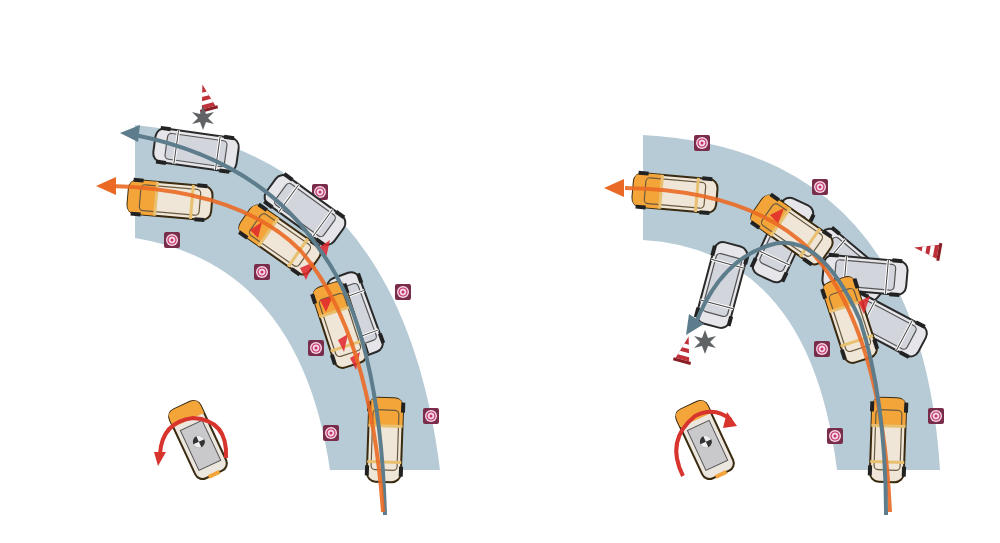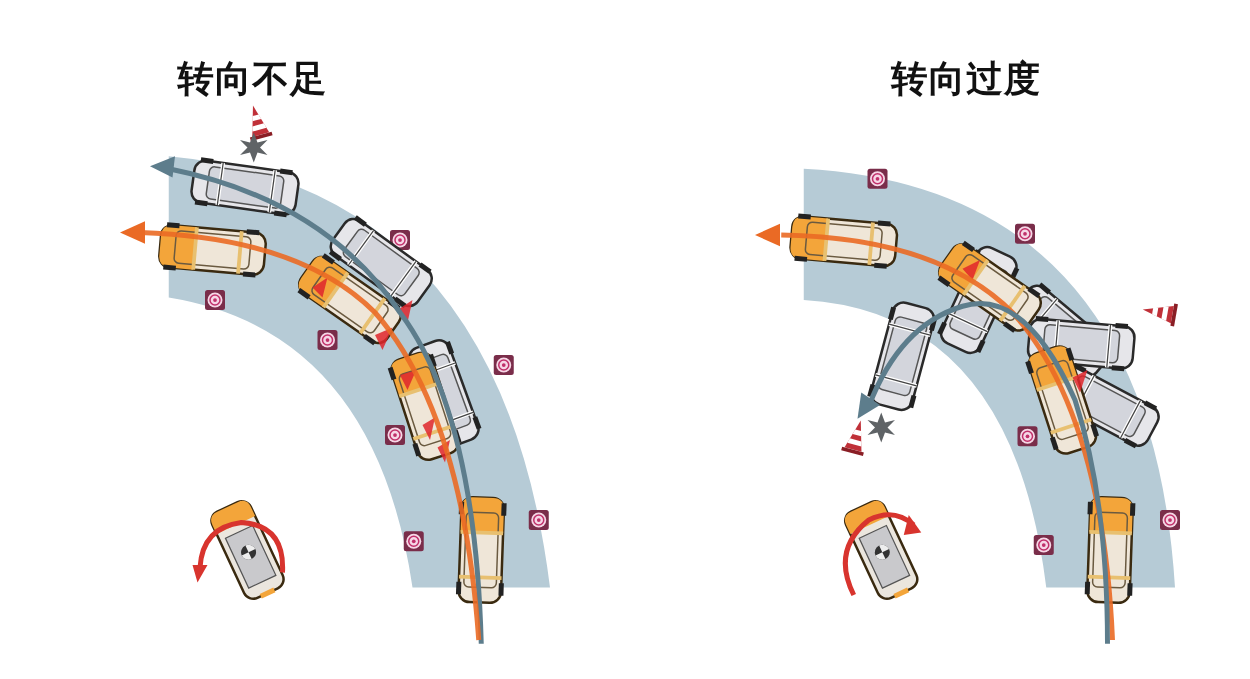--- a/index.html
+++ b/index.html
@@ -59,21 +59,20 @@
       <polygon points="-4.8,2 4.8,2 5.8,6 -5.8,6" fill="#fff"></polygon>
       <rect x="-9" y="10" width="18" height="3" fill="#8a1e25"></rect>
     </g>
     <g id="star">
       <polygon points="0,-12 3,-4 11,-6 5,0 11,6 3,4 0,12 -3,4 -11,6 -5,0 -11,-6 -3,-4" fill="#5f6366"></polygon>
     </g>
   </defs>
 </svg>
 
 <div class="panel left">
-  <div class="title">转向不足</div>
   <svg class="scene" viewBox="0 0 500 543">
 
     <path d="M135,125 Q400,150 440,470 L330,470 Q300,265 135,238 Z" fill="#b6cbd6"></path>
 
     <use href="#marker" x="320" y="192"></use>
     <use href="#marker" x="172" y="240"></use>
     <use href="#marker" x="262" y="272"></use>
     <use href="#marker" x="403" y="292"></use>
     <use href="#marker" x="316" y="348"></use>
     <use href="#marker" x="431" y="416"></use>
@@ -132,21 +131,20 @@
         <path d="M0,-4 A6,6 0 0,1 6,2 L0,2 Z M0,8 A6,6 0 0,1 -6,2 L0,2 Z" fill="#eee"></path>
         <rect x="-6" y="36" width="12" height="4" fill="#f3a53a"></rect>
       </g>
       <path d="M28,18 Q30,-20 -5,-22 Q-36,-18 -38,14" fill="none" stroke="#d8342e" stroke-width="4"></path>
       <polygon points="-44,12 -32,12 -40,26" fill="#d8342e"></polygon>
     </g>
   </svg>
 </div>
 
 <div class="panel right">
-  <div class="title">转向过度</div>
   <svg class="scene" viewBox="0 0 500 543">
 
     <path d="M143,135 Q420,150 440,470 L337,470 Q310,250 143,240 Z" fill="#b6cbd6"></path>
 
     <use href="#marker" x="202" y="143"></use>
     <use href="#marker" x="320" y="187"></use>
     <use href="#marker" x="322" y="349"></use>
     <use href="#marker" x="436" y="416"></use>
     <use href="#marker" x="335" y="436"></use>
 

